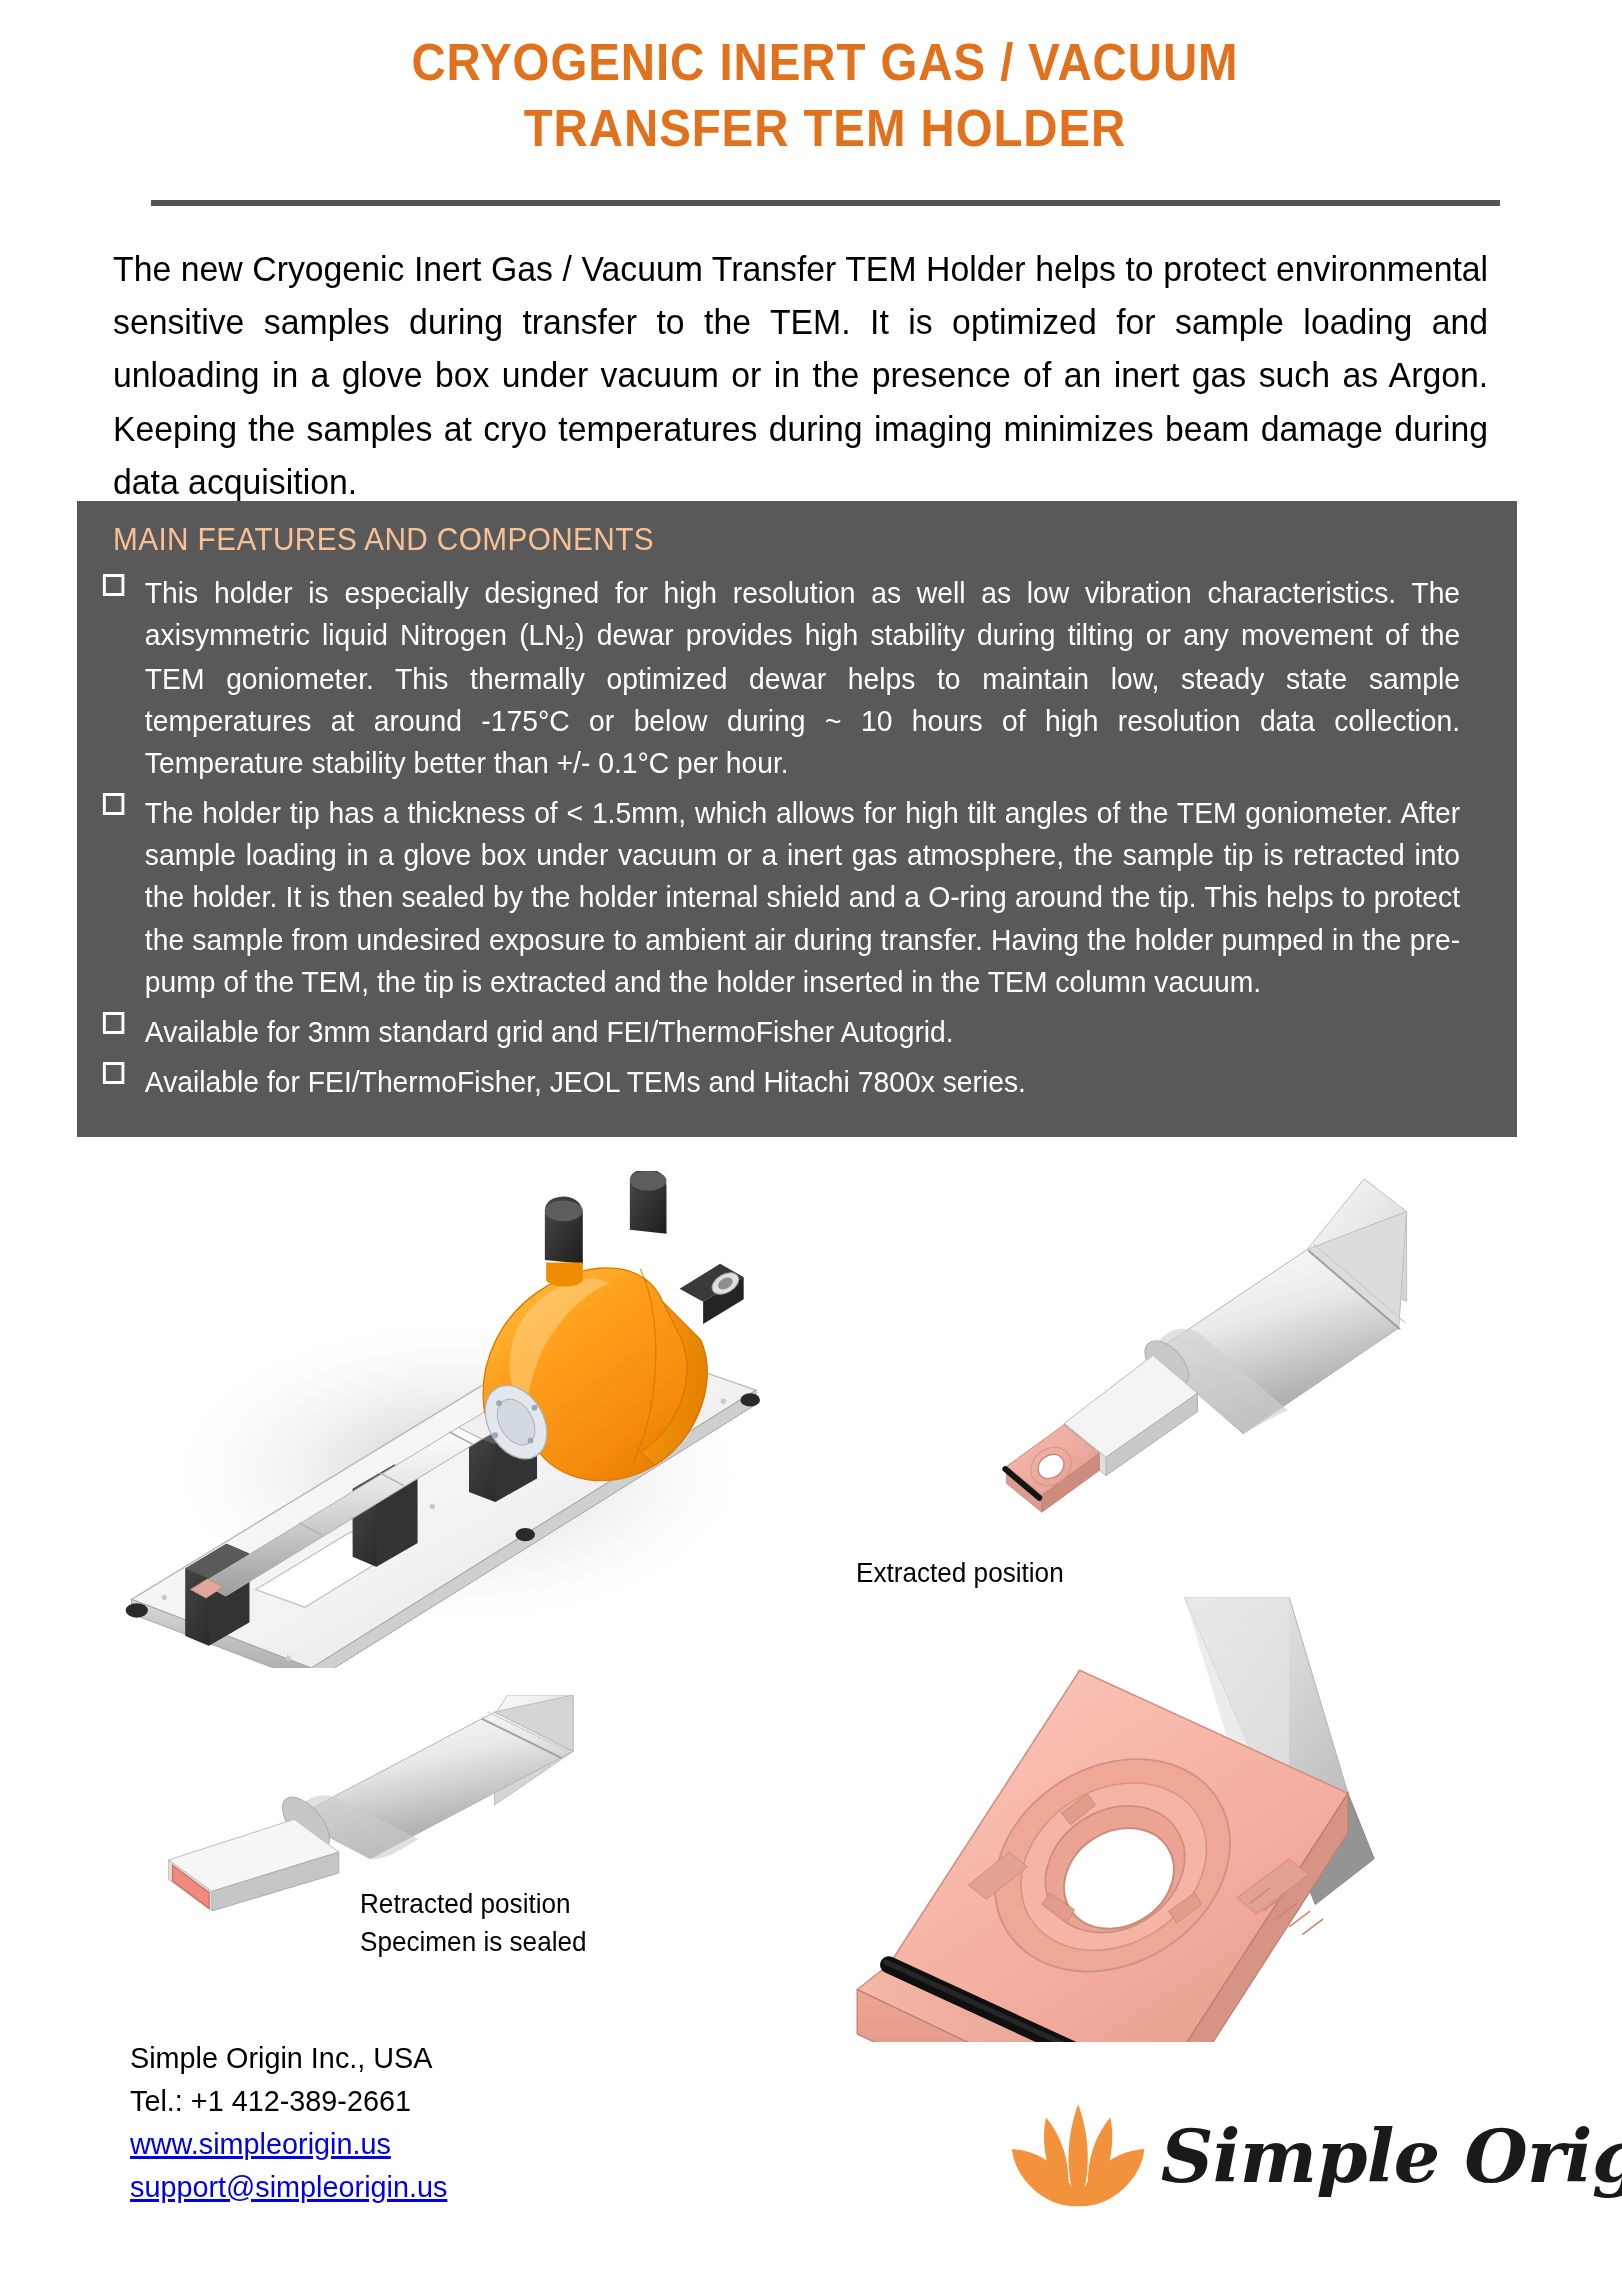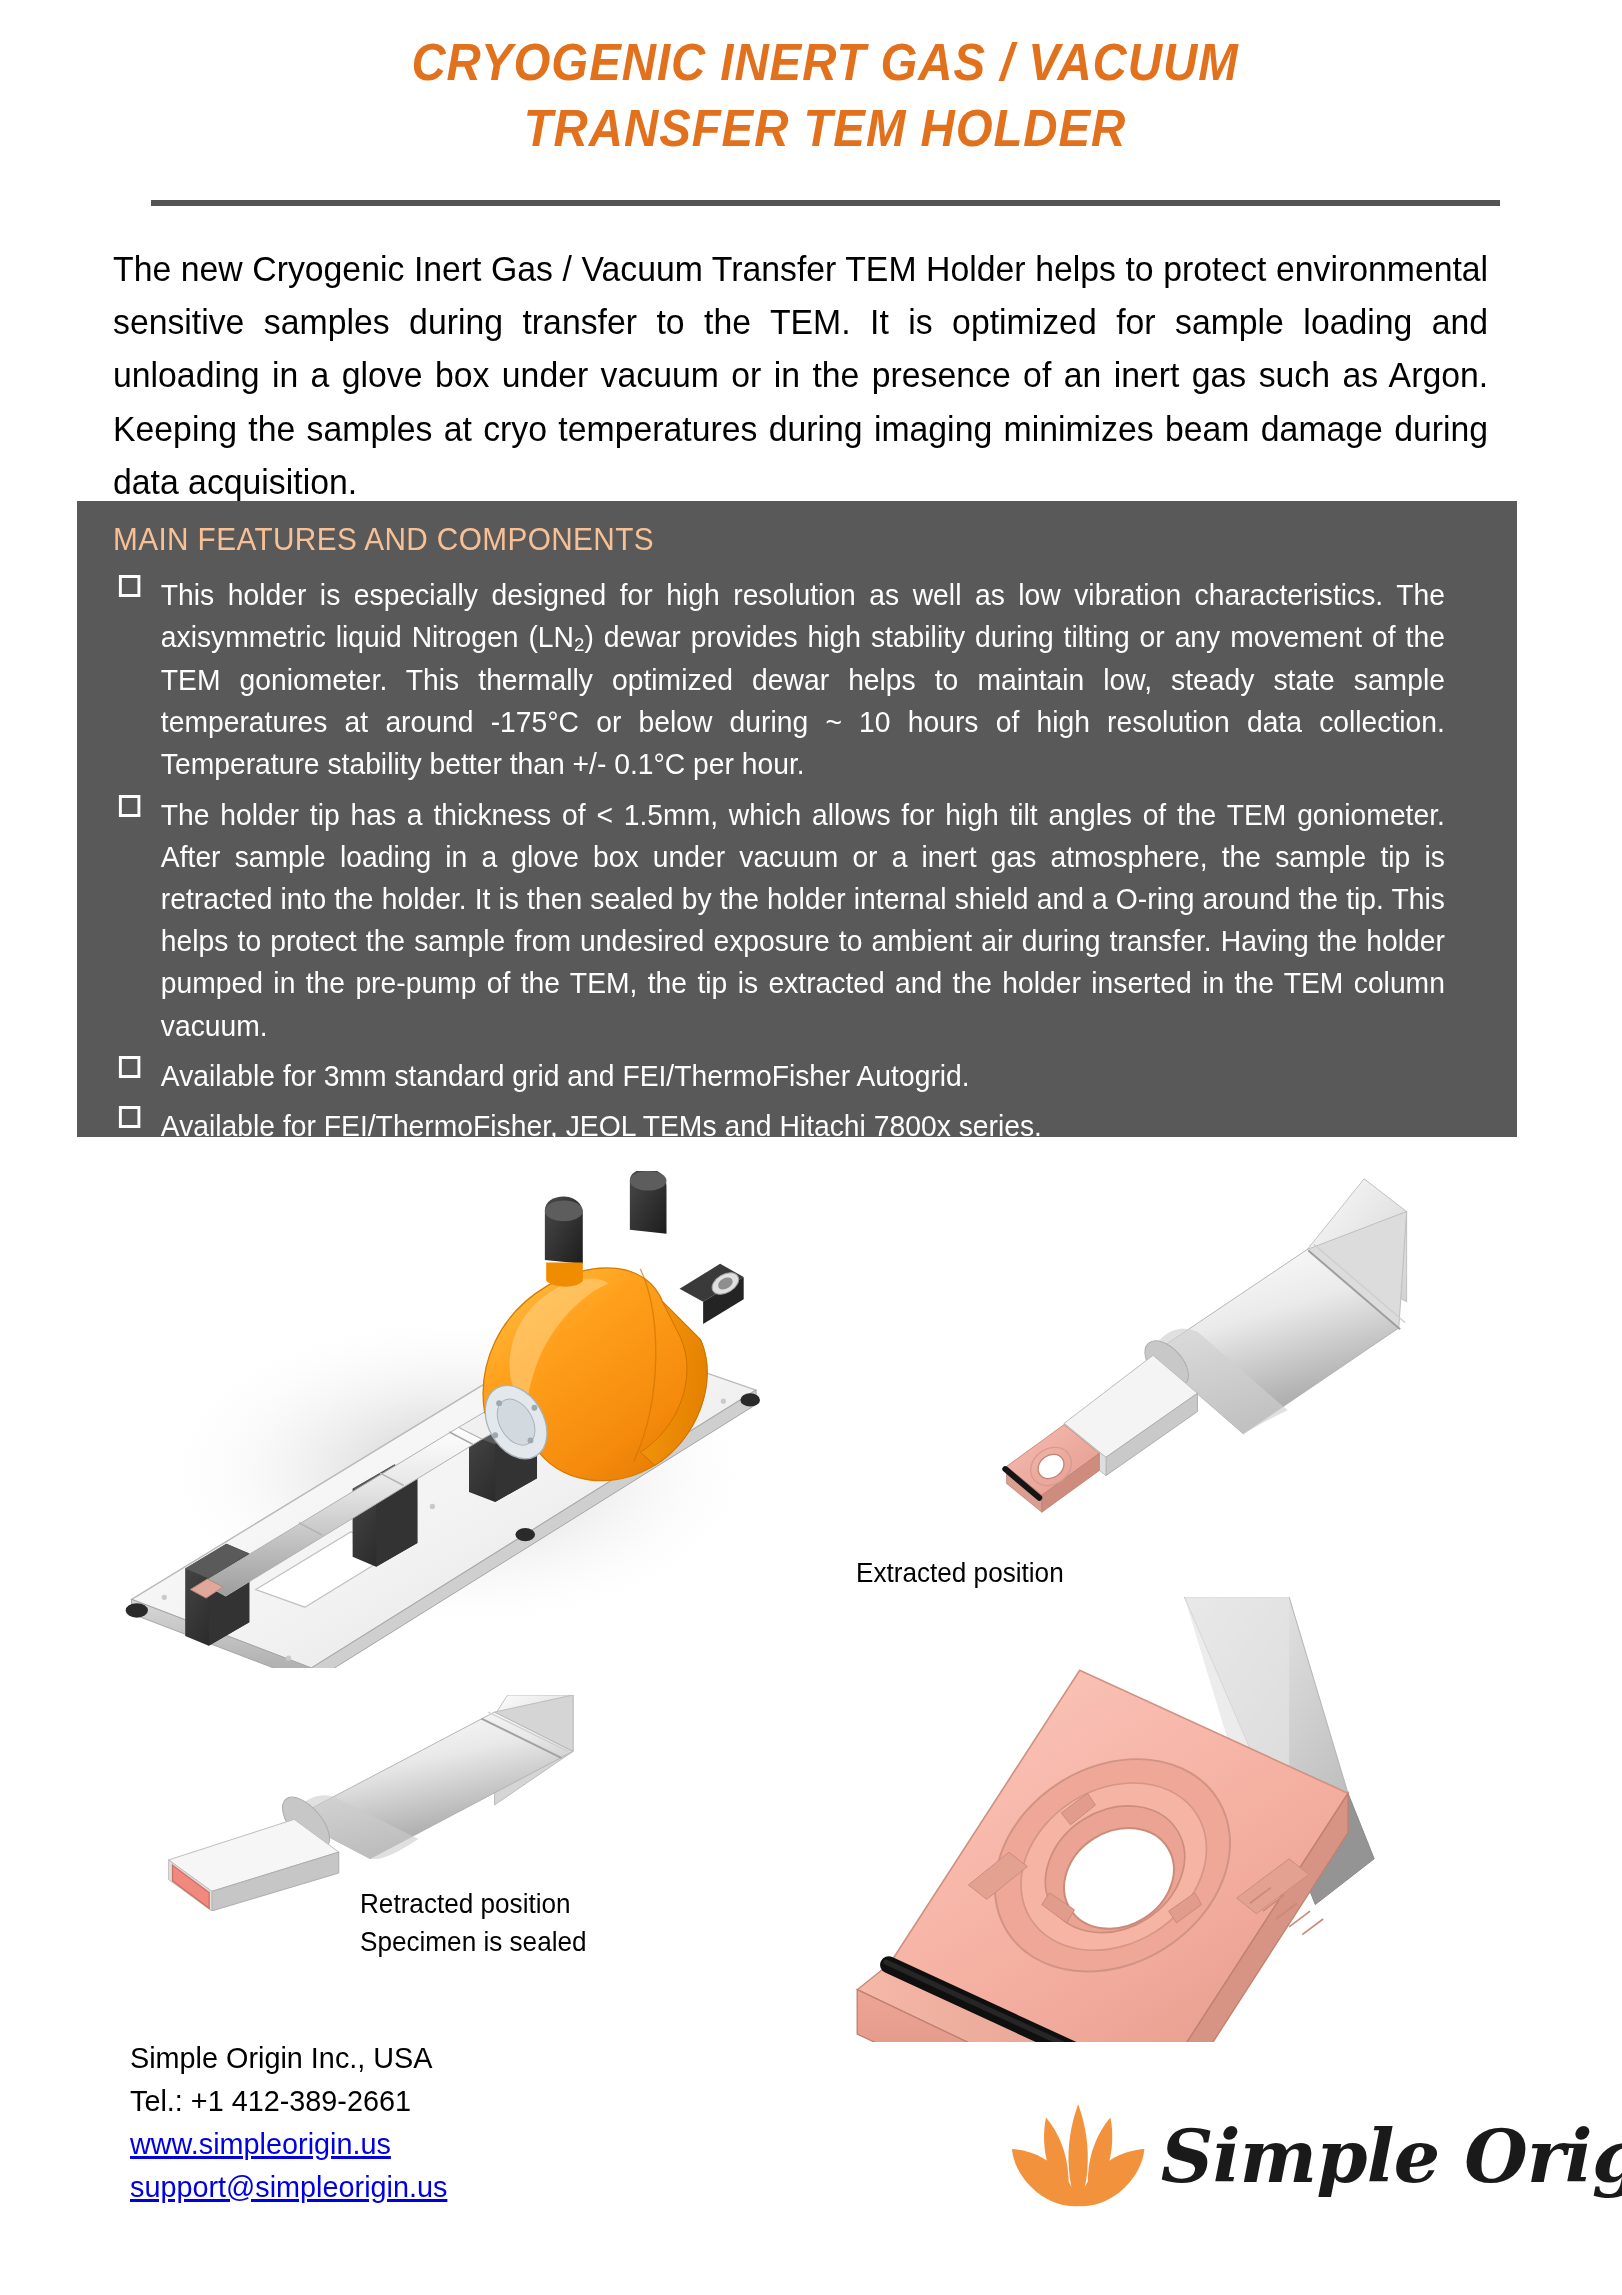--- a/index.html
+++ b/index.html
@@ -23,21 +23,20 @@
     height: 2295px;
   }
 
   
   .title-block {
     position: absolute;
     left: 151px;
     top: 30px;
     width: 1348px;
     text-align: center;
-    font-style: italic;
   }
   .title-line {
     font-family: "Liberation Sans Narrow", "Liberation Sans", sans-serif;
     font-weight: bold;
     font-size: 51px;
     line-height: 1.30;
     letter-spacing: 1px;
     color: #E2711D;
     white-space: nowrap;
     transform: scaleX(0.93);
@@ -83,21 +82,21 @@
     font-weight: normal;
     font-size: 31px;
     letter-spacing: 0.4px;
     color: #F8C195;
     margin: 5.2px 0 14.4px 14.4px;
     transform: scaleX(0.96);
     transform-origin: left center;
   }
   ul.feature-list {
     list-style: none;
-    margin: 16px;
+    margin: 0;
     padding: 0;
   }
   li.feature-item {
     position: relative;
     color: #ffffff;
     font-size: 29px;
     line-height: 1.455;
     text-align: justify;
     text-justify: inter-word;
     padding-left: 47px;

